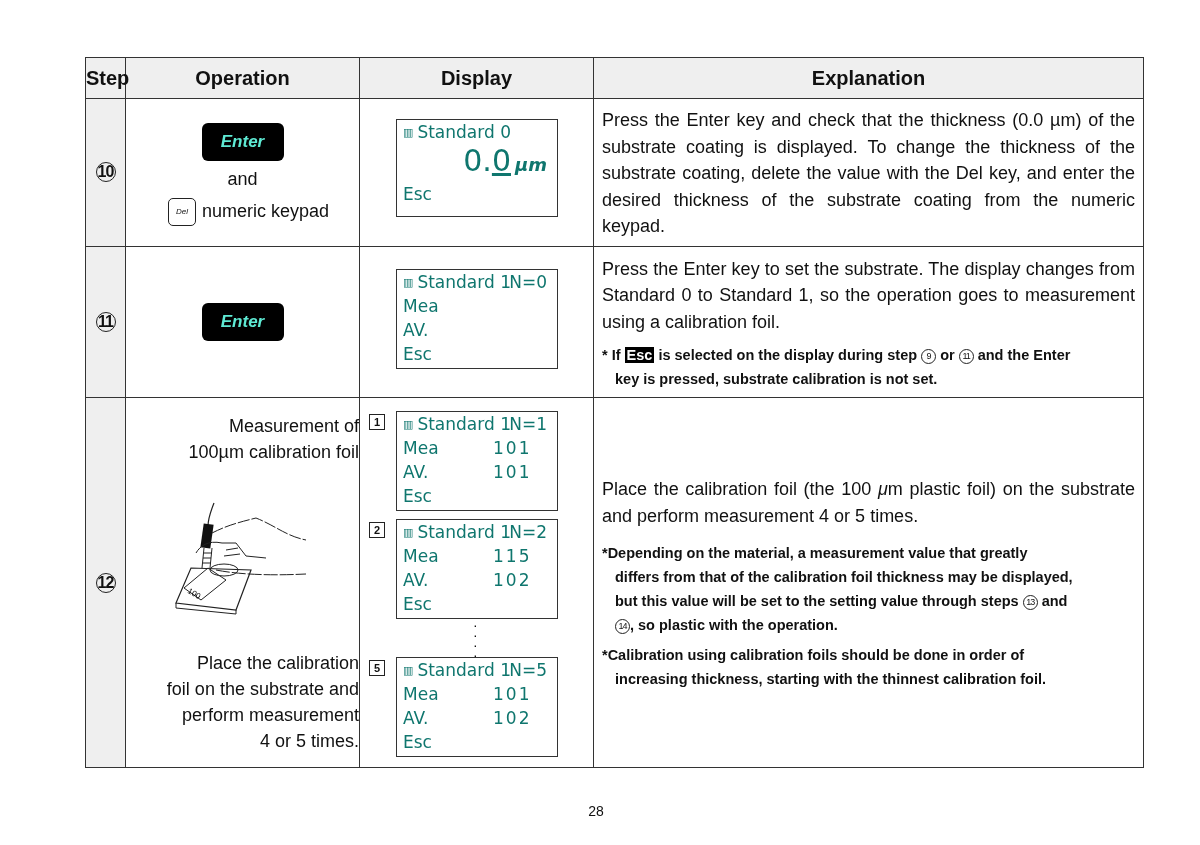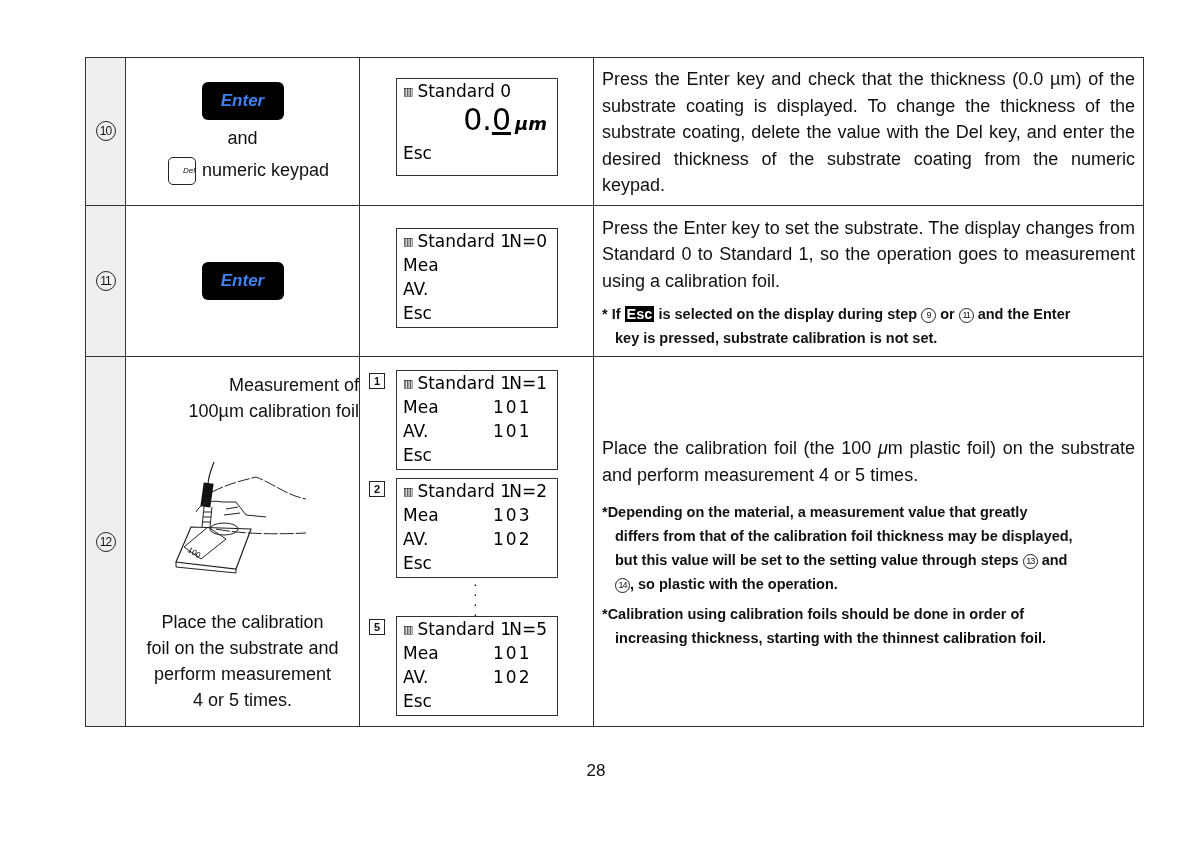--- a/index.html
+++ b/index.html
@@ -11,41 +11,41 @@
     position: absolute; left: 85px; top: 57px; width: 1058px;
     border-collapse: collapse; table-layout: fixed;
   }
   .tbl td, .tbl th { border: 1px solid #333; padding: 0; vertical-align: middle; }
   .tbl th {
     background: #efefef; height: 40px; font-weight: bold; font-size: 20px; text-align: center;
   }
   .step-cell { background: #efefef; text-align: center; }
   .circ {
     display: inline-block; width: 18px; height: 18px; border: 1.5px solid #222; border-radius: 50%;
-    font-size: 12px; line-height: 18px; text-align: center; font-weight: normal; letter-spacing: -1px;
+    font-size: 16px; line-height: 18px; text-align: center; font-weight: bold; letter-spacing: -1px;
   }
   .circ.small {
     width: 13px; height: 13px; border-width: 1px; font-size: 9px; line-height: 13px; font-weight: normal;
     vertical-align: 1px;
   }
   .op-cell { text-align: center; font-size: 18px; }
   .enter-key {
-    display: inline-block; width: 82px; height: 38px; background: #000; color: #3b82f6;
+    display: inline-block; width: 82px; height: 38px; background: #000; color: #5eead4;
     border-radius: 6px; font-style: italic; font-weight: bold; font-size: 17px;
     line-height: 38px; text-align: center;
   }
   .del-key {
     display: inline-block; width: 26px; height: 26px; border: 1.5px solid #222;
     border-radius: 5px; font-size: 8px; font-style: italic; line-height: 26px;
-    text-align: right; vertical-align: middle; margin-right: 6px; margin-left: 12px;
+    text-align: center; vertical-align: middle; margin-right: 6px; margin-left: 12px;
   }
   .disp-cell { position: relative; }
   .lcd {
     position: absolute; border: 1.5px solid #333; background: #fff;
-    font-family: "DejaVu Sans", sans-serif; font-size: 17px; color: #000000;
+    font-family: "DejaVu Sans", sans-serif; font-size: 17px; color: #0f766e;
     padding: 0 6px; box-sizing: border-box;
   }
   .lcd .row { height: 24px; line-height: 24px; white-space: nowrap; position: relative; }
   .lcd .val { position: absolute; left: 90px; letter-spacing: 2px; }
   .lcd .nval { position: absolute; right: 4px; }
   .cal-icon { font-size: 11px; margin-right: 4px; vertical-align: 2px; }
   .big-val { text-align: right; font-size: 30px; line-height: 34px; padding-right: 4px; }
   .big-val .u { text-decoration: underline; }
   .big-val .unit { font-size: 18px; font-style: italic; margin-left: 4px; font-weight: bold; }
   .num-box {
@@ -54,33 +54,39 @@
   }
   .vdots {
     position: absolute; left: 473px; width: 4px;
     font-size: 14px; line-height: 10px; text-align: center;
   }
   .exp-cell { vertical-align: top; padding: 8px 8px 6px 8px !important; font-size: 18px; line-height: 26.5px; }
   .exp-main { text-align: justify; text-align-last: left; }
   .note { font-size: 14.5px; font-weight: bold; line-height: 24px; }
   .note .ind { padding-left: 13px; }
   .esc-chip { background: #000; color: #fff; padding: 0 2px; }
-  .page-num { position: absolute; left: 0; width: 1192px; top: 761px; text-align: center; font-size: 17px; }
+  .page-num { position: absolute; left: 0; width: 1192px; top: 803px; text-align: center; font-size: 14px; }
 </style>
 </head>
 <body>
 
 <table class="tbl">
   <colgroup>
     <col style="width:40px">
       <col style="width:234px">
       <col style="width:234px">
       <col style="width:550px">
   </colgroup>
   <tbody>
+      <tr>
+    <th><span class="step-h" style="display:inline-block">Step</span></th>
+    <th>Operation</th>
+    <th>Display</th>
+    <th>Explanation</th>
+  </tr>
 
   <tr style="height:139px">
     <td class="step-cell">
       <span class="circ">10</span>
     </td>
     <td class="op-cell">
       <div style="margin-top:4px"><span class="enter-key">Enter</span></div>
       <div style="margin-top:8px">and</div>
       <div style="margin-top:8px">
         <span class="del-key">Del</span><span>numeric keypad</span>
@@ -145,40 +151,40 @@
         <ellipse cx="58" cy="72" rx="14" ry="6" fill="none" stroke="#222" stroke-width="1"></ellipse>
         <path d="M48 5 C44 15 42 22 42 28" fill="none" stroke="#222" stroke-width="1.2"></path>
         <rect x="36" y="26" width="10" height="24" fill="#111" transform="rotate(8 41 38)"></rect>
         <path d="M38 50 L36 70 M46 50 L44 70" stroke="#222" stroke-width="1"></path>
         <path d="M38 55 L46 55 M37 60 L45 60 M37 65 L45 65" stroke="#222" stroke-width="1"></path>
         <path d="M46 35 C60 28 70 25 90 20 C110 28 120 38 140 42" fill="none" stroke="#222" stroke-width="1" stroke-dasharray="12 2"></path>
         <path d="M30 55 C34 48 42 42 56 45 L70 45 L80 58 L100 60" fill="none" stroke="#222" stroke-width="1"></path>
         <path d="M50 72 C70 76 100 78 140 76" fill="none" stroke="#222" stroke-width="1" stroke-dasharray="14 2"></path>
         <path d="M60 52 L72 50 M58 58 L74 56" stroke="#222" stroke-width="1"></path>
       </svg>
-      <div style="position:absolute; left:0; right:0; top:252px; line-height:26px;">
+      <div style="position:absolute; left:0; right:0; top:252px; line-height:26px;text-align:right;">
         <div>Place the calibration</div>
         <div>foil on the substrate and</div>
         <div>perform measurement</div>
         <div>4 or 5 times.</div>
       </div>
     </td>
     <td class="disp-cell" style="vertical-align:top;">
       <span class="num-box" style="left:9px; top:16px;">1</span>
       <div class="lcd" style="left:36px; top:13px; width:162px; height:100px;">
         <div class="row"><span class="cal-icon">▥</span><span>Standard 1</span><span class="nval">N=1</span></div>
         <div class="row"><span>Mea</span><span class="val">101</span></div>
         <div class="row"><span>AV.</span><span class="val">101</span></div>
         <div class="row">Esc</div>
       </div>
 
       <span class="num-box" style="left:9px; top:124px;">2</span>
       <div class="lcd" style="left:36px; top:121px; width:162px; height:100px;">
         <div class="row"><span class="cal-icon">▥</span><span>Standard 1</span><span class="nval">N=2</span></div>
-        <div class="row"><span>Mea</span><span class="val">103</span></div>
+        <div class="row"><span>Mea</span><span class="val">115</span></div>
         <div class="row"><span>AV.</span><span class="val">102</span></div>
         <div class="row">Esc</div>
       </div>
 
       <div class="vdots" style="left:113px; top:222px;">·<br>·<br>·<br>·</div>
 
       <span class="num-box" style="left:9px; top:262px;">5</span>
       <div class="lcd" style="left:36px; top:259px; width:162px; height:100px;">
         <div class="row"><span class="cal-icon">▥</span><span>Standard 1</span><span class="nval">N=5</span></div>
         <div class="row"><span>Mea</span><span class="val">101</span></div>

